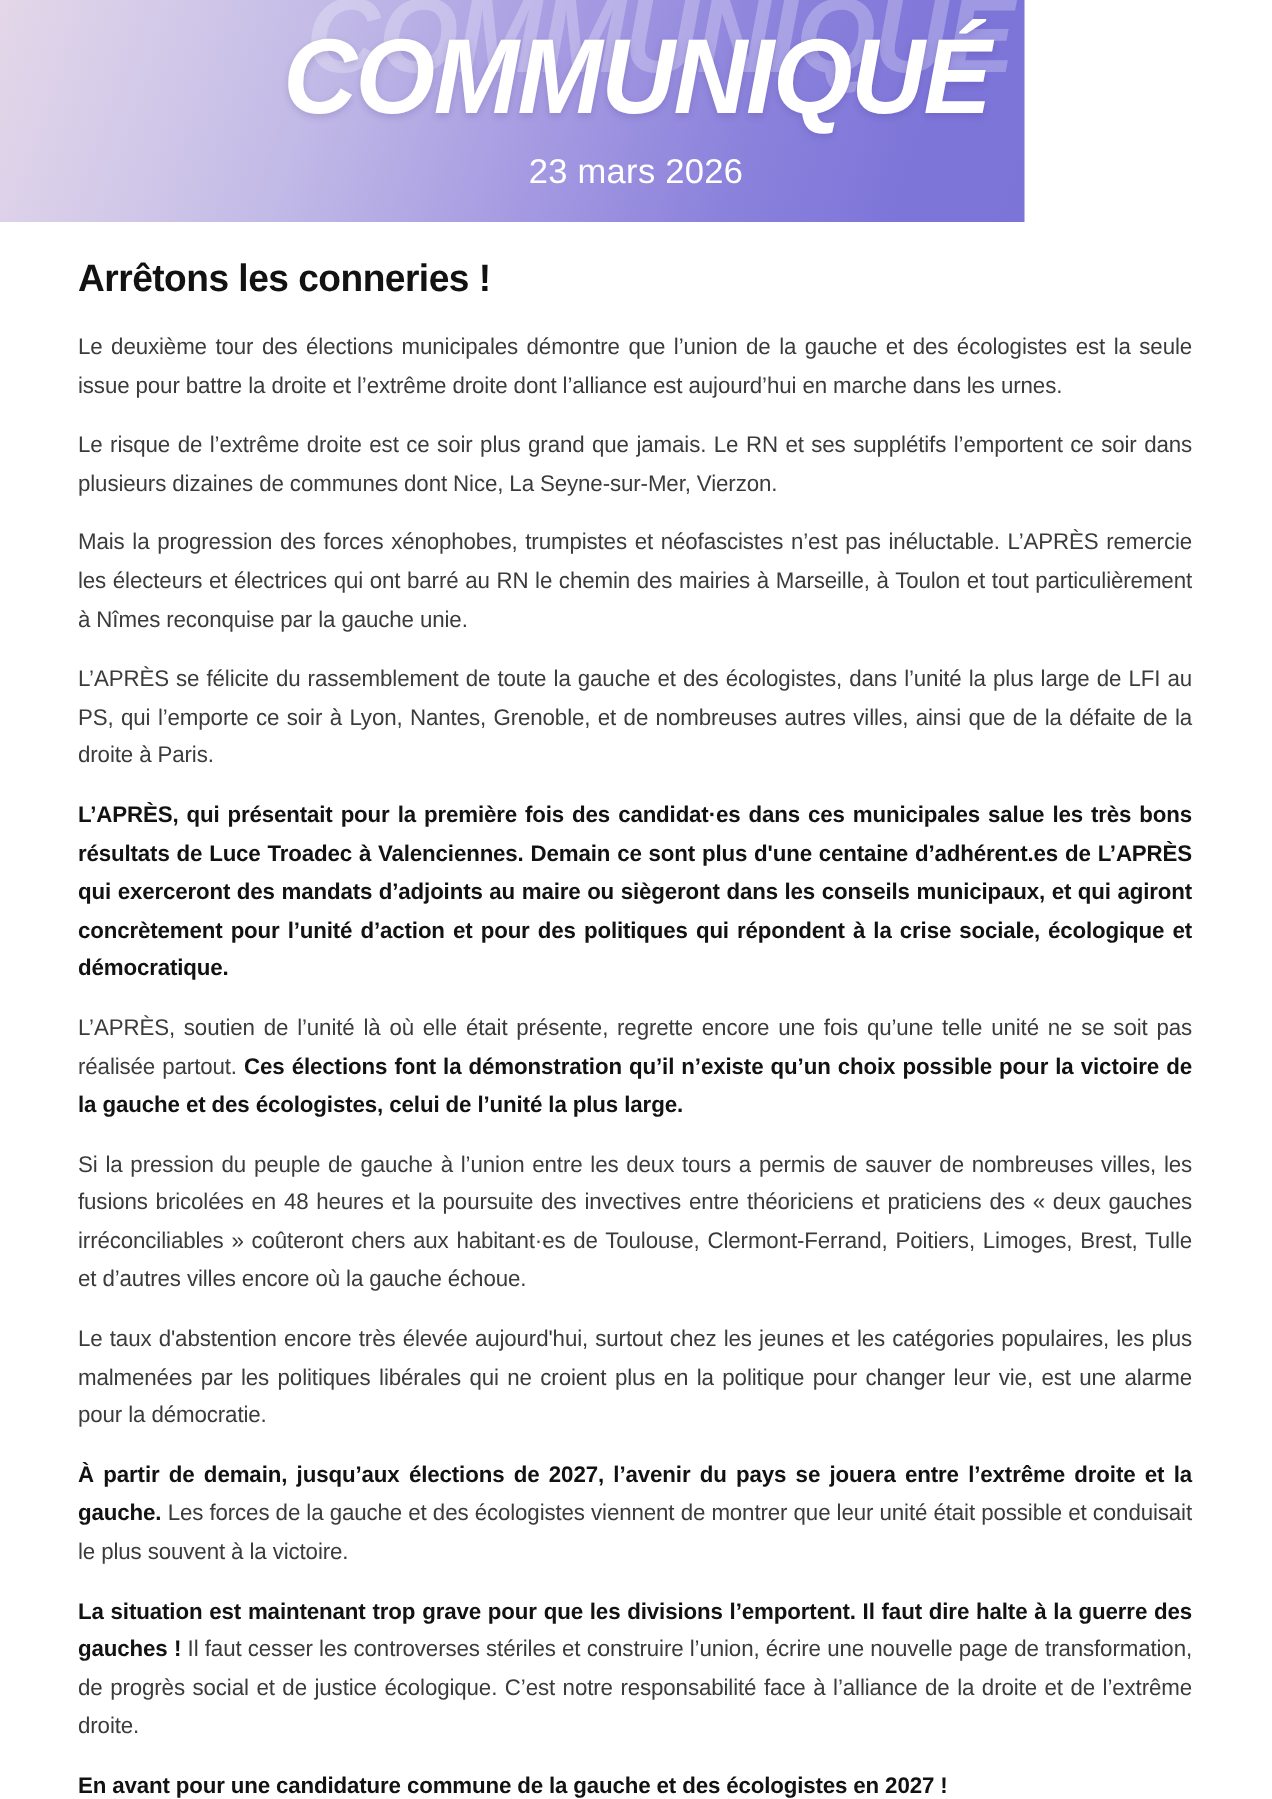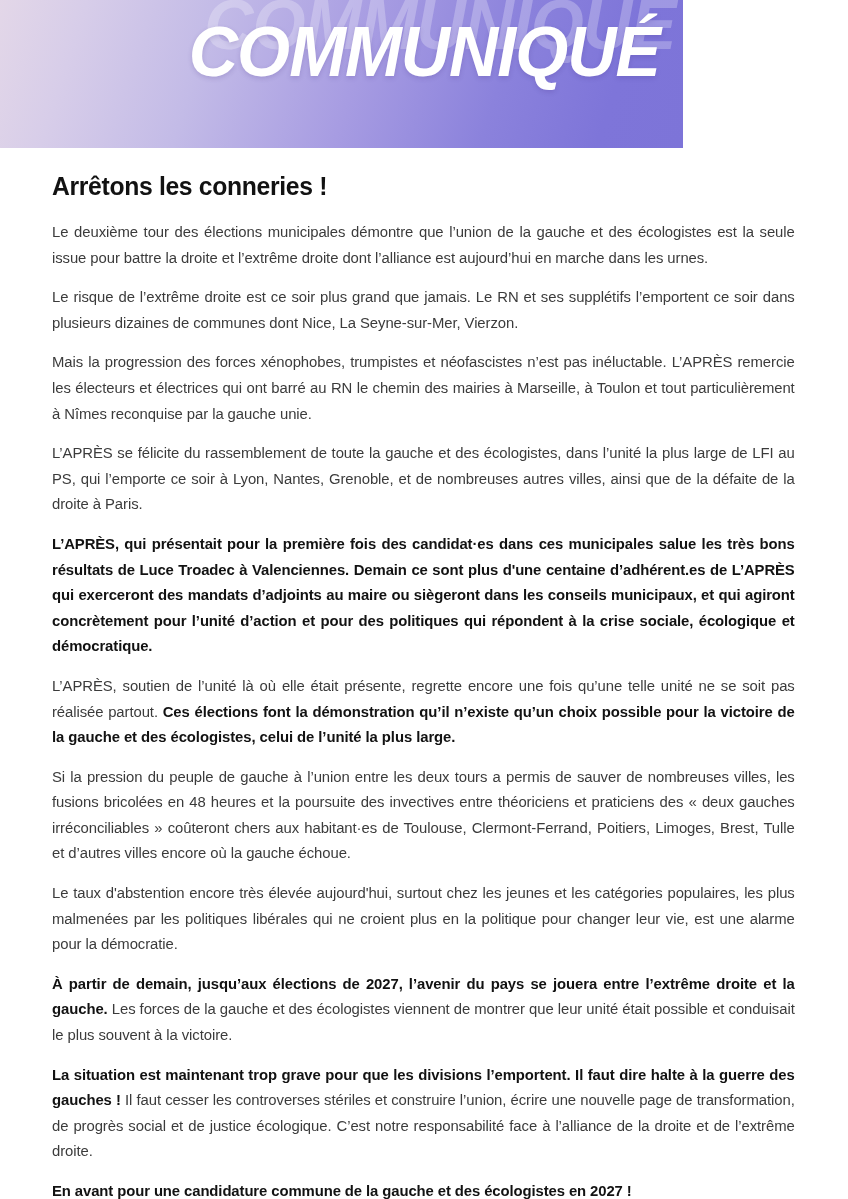--- a/index.html
+++ b/index.html
@@ -138,20 +138,21 @@
 </head>
 <body>
 
 <div class="header">
   <div class="header-title-ghost">
     <span>COMMUNIQUÉ</span>
   </div>
   <div class="header-title-wrap">
     <span class="header-title">COMMUNIQUÉ</span>
   </div>
+  <div class="header-date">23 mars 2026</div>
 </div>
 
 <div class="sheet">
   <div class="content">
     <h1 class="doc-title">Arrêtons les conneries !</h1>
     <div id="paragraphs">
         <p class="para"><span>Le deuxième tour des élections municipales démontre que l’union de la gauche et des écologistes est la seule issue pour battre la droite et l’extrême droite dont l’alliance est aujourd’hui en marche dans les urnes.</span></p>
         <p class="para"><span>Le risque de l’extrême droite est ce soir plus grand que jamais. Le RN et ses supplétifs l’emportent ce soir dans plusieurs dizaines de communes dont Nice, La Seyne-sur-Mer, Vierzon.</span></p>
         <p class="para"><span>Mais la progression des forces xénophobes, trumpistes et néofascistes n’est pas inéluctable. L’APRÈS remercie les électeurs et électrices qui ont barré au RN le chemin des mairies à Marseille, à Toulon et tout particulièrement à Nîmes reconquise par la gauche unie.</span></p>
         <p class="para"><span>L’APRÈS se félicite du rassemblement de toute la gauche et des écologistes, dans l’unité la plus large de LFI au PS, qui l’emporte ce soir à Lyon, Nantes, Grenoble, et de nombreuses autres villes, ainsi que de la défaite de la droite à Paris.</span></p>

